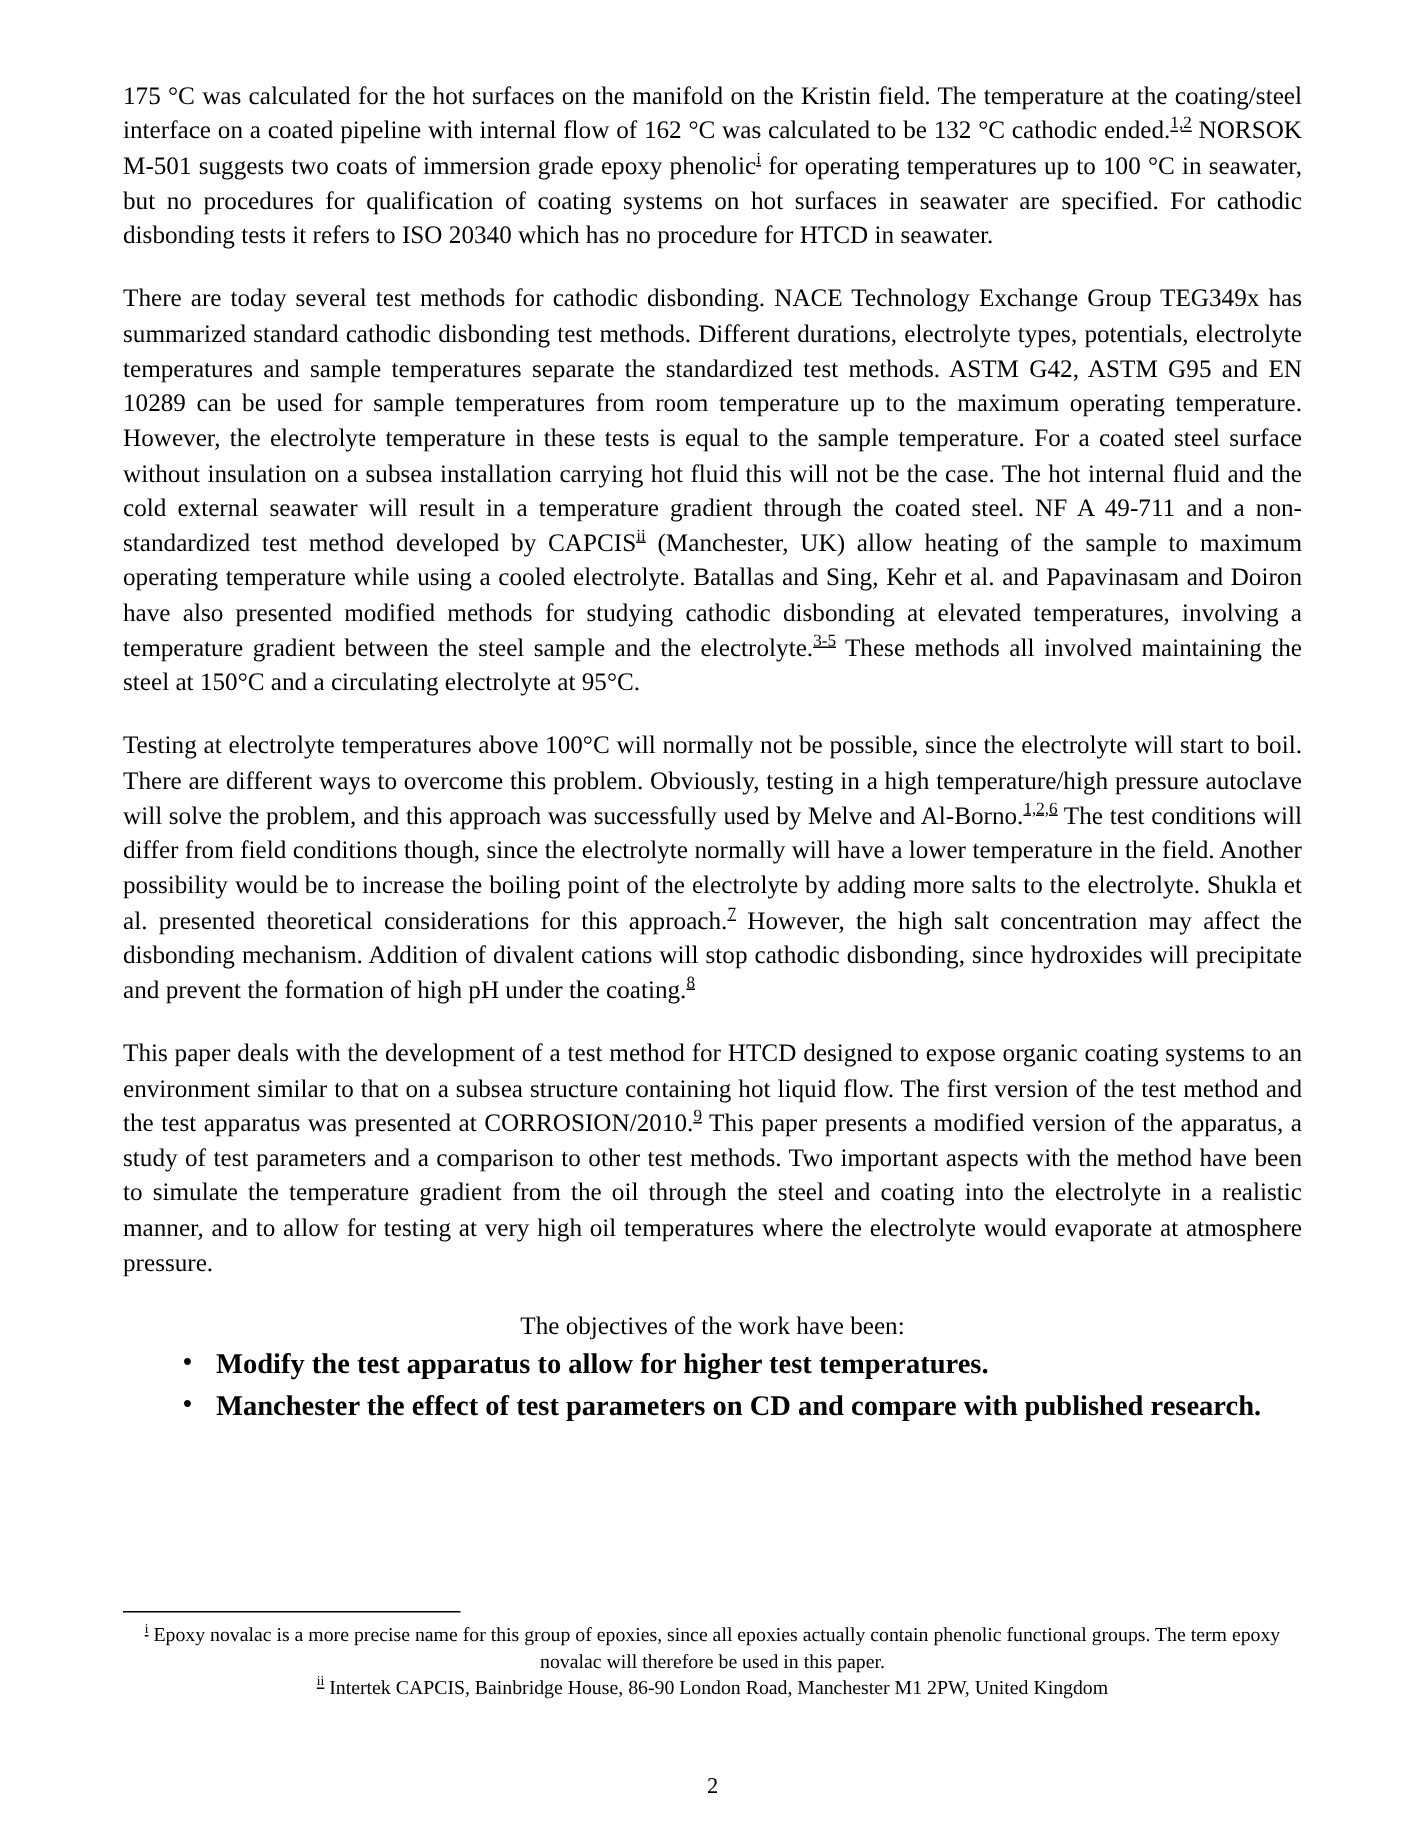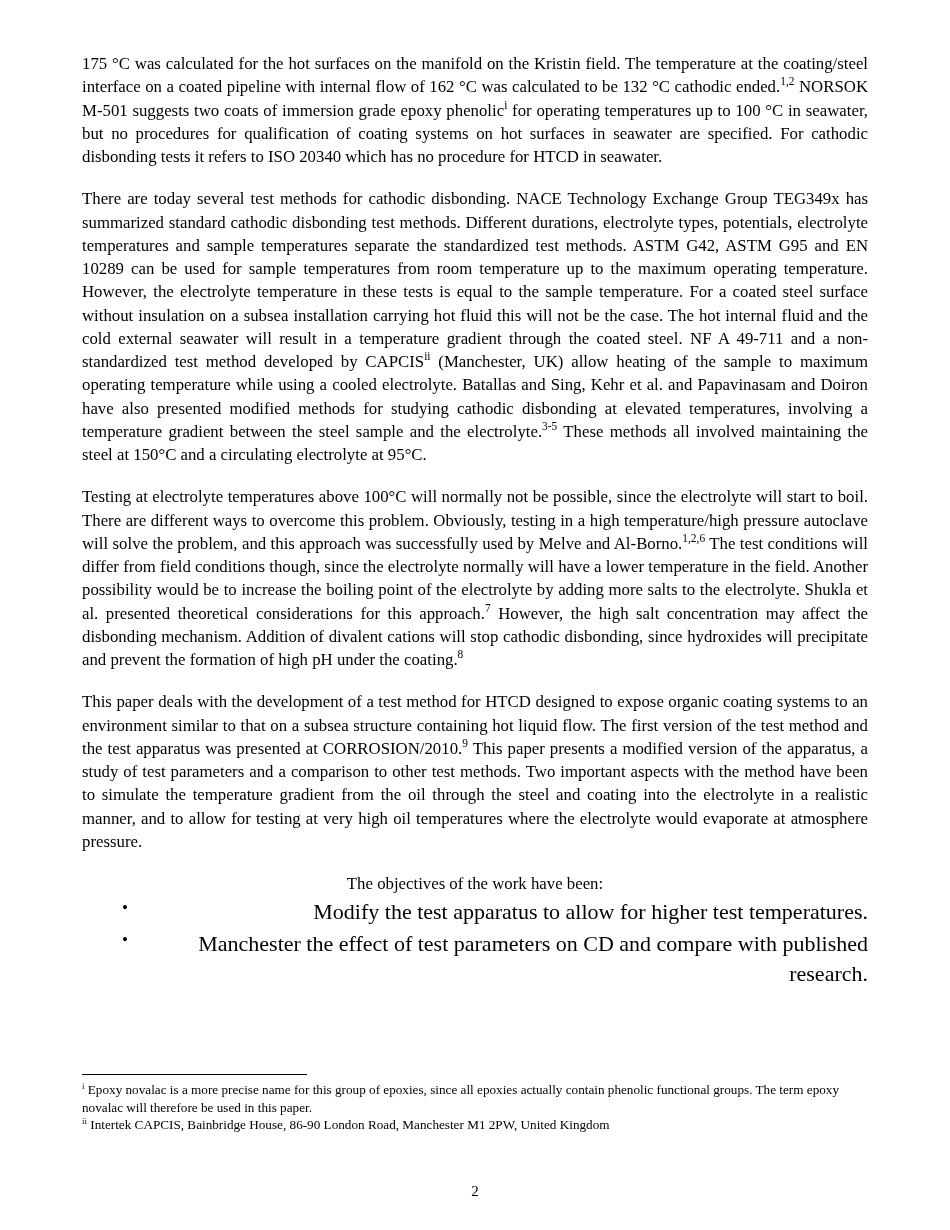--- a/index.html
+++ b/index.html
@@ -27,39 +27,41 @@
     line-height: 1.385;
     text-align: justify;
     text-justify: inter-word;
     margin: 0 0 19px 0;
     hyphens: none;
   }
   sup {
     font-size: 0.68em;
     vertical-align: super;
     line-height: 0;
+    text-decoration: underline;
   }
   .objectives-intro {
     font-size: 16.8px;
     line-height: 1.385;
     text-align: center;
     margin: 0 0 2px 0;
   }
   ul.objectives {
     margin: 0;
     padding-left: 62px;
     list-style: none;
   }
   ul.objectives li {
-    font-size: 22px;
+    font-size: 19px;
     line-height: 1.385;
-    text-align: right;
+    text-align: left;
     position: relative;
     margin-bottom: 1px;
     padding-left: 0;
+    font-weight: bold;
   }
   ul.objectives li::before {
     content: "\2022";
     position: absolute;
     left: -22px;
     top: -1px;
     font-size: 17px;
   }
   .footnote-area {
     position: absolute;
@@ -69,21 +71,21 @@
   }
   .footnote-rule {
     width: 225px;
     height: 0;
     border-top: 1px solid #000;
     margin-bottom: 6px;
   }
   .footnote {
     font-size: 13.2px;
     line-height: 1.33;
-    text-align: left;
+    text-align: center;
     margin: 0;
   }
   .page-number {
     position: absolute;
     bottom: 30px;
     left: 0;
     right: 0;
     text-align: center;
     font-size: 15px;
   }

